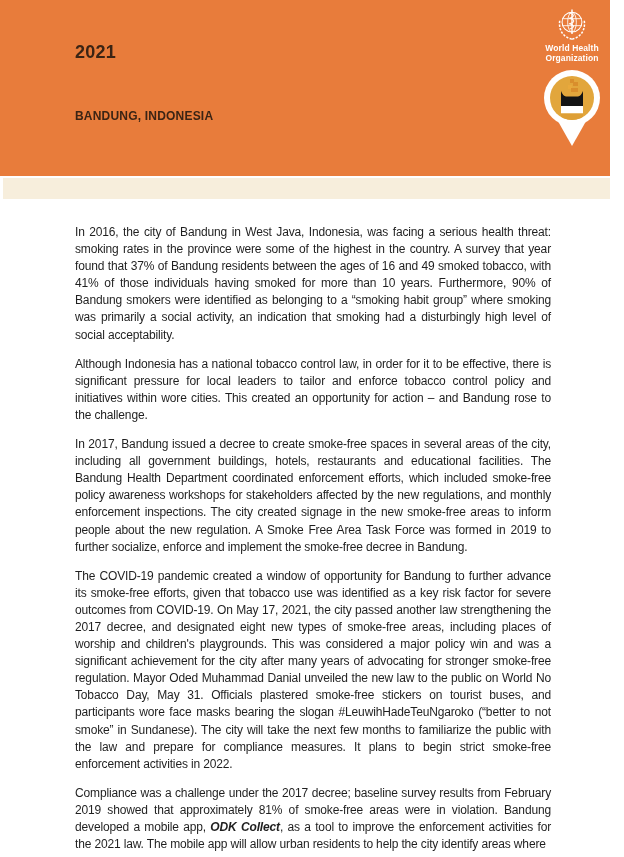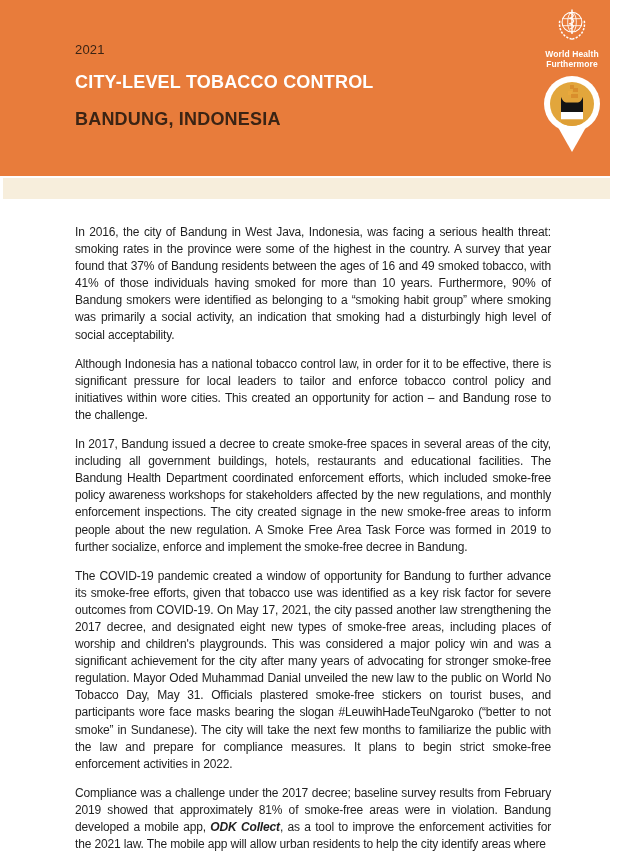--- a/index.html
+++ b/index.html
@@ -7,38 +7,38 @@
     position:relative;width:624px;height:857px;background:#ffffff;
     overflow:hidden;font-family:"Liberation Sans",sans-serif;
   }
   
   .header{
     position:absolute;top:0;left:0;width:610px;height:176px;
     background:var(--header-bg,#E87C3B);
   }
   .hdr-year{
     position:absolute;left:75px;top:42px;
-    font-size:13px;font-weight:normal;color:var(--heading-dark,#3B2414);
+    font-size:18px;font-weight:bold;color:var(--heading-dark,#3B2414);
     letter-spacing:.2px;
   }
   .hdr-title{
     position:absolute;left:75px;top:72px;
     font-size:18px;font-weight:bold;color:#ffffff;letter-spacing:.2px;
   }
   .hdr-subtitle{
     position:absolute;left:75px;top:109px;
-    font-size:18px;font-weight:bold;color:var(--heading-dark,#3B2414);letter-spacing:.2px;
+    font-size:12px;font-weight:bold;color:var(--heading-dark,#3B2414);letter-spacing:.2px;
   }
   
   .who-block{
     position:absolute;left:534px;top:8px;width:76px;text-align:center;
   }
   .who-emblem{display:block;margin:0 auto;}
   .who-name{
-    margin-top:8px;color:#ffffff;font-weight:bold;
+    margin-top:2px;color:#ffffff;font-weight:bold;
     font-size:8.5px;line-height:9.5px;letter-spacing:.1px;
   }
   
   .pin{
     position:relative;width:58px;height:84px;margin:7px auto 0 auto;
   }
   .pin-head{
     position:absolute;top:0;left:1px;width:56px;height:56px;
     border-radius:50%;background:#ffffff;
   }
@@ -68,37 +68,36 @@
   }
   .content b{font-weight:bold;font-style:italic;}
 </style>
 </head>
 <body>
 
 <div class="page">
 
   <div class="header">
     <div class="hdr-year">2021</div>
-    <div class="hdr-title">CITY-LEVEL TOBACCO CONTROL</div>
     <div class="hdr-subtitle">BANDUNG, INDONESIA</div>
 
     <div class="who-block">
       <svg class="who-emblem" width="34" height="34" viewBox="0 0 36 36" aria-hidden="true">
         <circle cx="18" cy="15" r="10.5" fill="none" stroke="#ffffff" stroke-width="1.1"></circle>
         <ellipse cx="18" cy="15" rx="4.6" ry="10.5" fill="none" stroke="#ffffff" stroke-width="0.9"></ellipse>
         <line x1="7.6" y1="11.3" x2="28.4" y2="11.3" stroke="#ffffff" stroke-width="0.9"></line>
         <line x1="7.6" y1="18.7" x2="28.4" y2="18.7" stroke="#ffffff" stroke-width="0.9"></line>
         <line x1="18" y1="1.5" x2="18" y2="27.5" stroke="#ffffff" stroke-width="1.5"></line>
         <path d="M14.5,5 C21,6.5 21,9.5 15,10.8 C21.5,12.2 21.5,15.2 15,16.6 C21,18 21,21 15.5,22.2" fill="none" stroke="#ffffff" stroke-width="1.1"></path>
         <path d="M5,13.5 C3.5,24 9.5,31.5 18,33" fill="none" stroke="#ffffff" stroke-width="1.6" stroke-dasharray="2.4 1.5"></path>
         <path d="M31,13.5 C32.5,24 26.5,31.5 18,33" fill="none" stroke="#ffffff" stroke-width="1.6" stroke-dasharray="2.4 1.5"></path>
       </svg>
       <div class="who-name">
         <div>World Health</div>
-        <div>Furthermore</div>
+        <div>Organization</div>
       </div>
 
       <div class="pin">
         <div class="pin-tail"></div>
         <div class="pin-head"></div>
         <div class="pin-inner">
           <svg width="30" height="41" viewBox="0 0 30 41" aria-hidden="true">
             <rect x="13" y="0" width="4" height="4" fill="#D98E2C"></rect>
             <rect x="16" y="3" width="5" height="4" fill="#D98E2C"></rect>
             <rect x="11" y="6" width="4" height="4" fill="#E9A93C"></rect>

